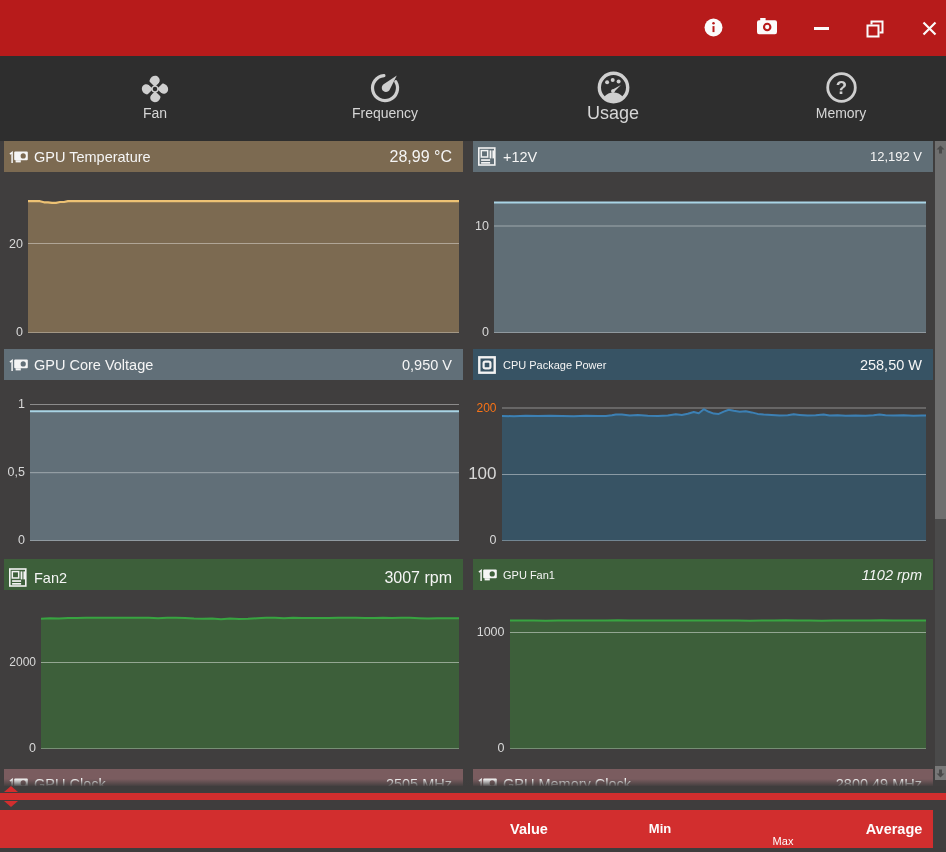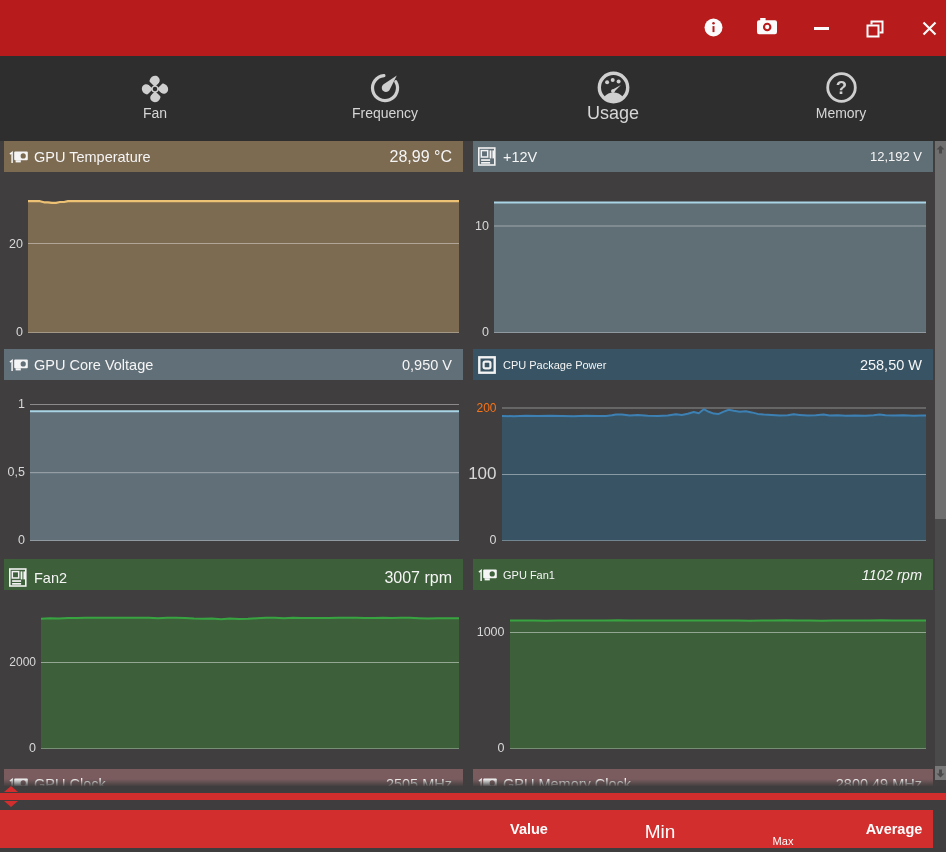--- a/index.html
+++ b/index.html
@@ -214,21 +214,21 @@
 <div style="position:absolute;left:0;top:793px;width:946px;height:6.5px;background:#d22e2e;"></div>
 <svg style="position:absolute;left:3px;top:786px" width="16" height="6" viewBox="0 0 16 6">
     <path d="M8 0 L15 6 L1 6 Z" fill="#d22e2e"></path>
   </svg>
 <svg style="position:absolute;left:3px;top:800.5px" width="16" height="6" viewBox="0 0 16 6">
     <path d="M1 0 L15 0 L8 6 Z" fill="#d22e2e"></path>
   </svg>
 <div style="position:absolute;left:0;top:810px;width:933px;height:37.5px;background:#d22e2e;"></div>
 <div style="position:absolute;left:0;top:847.5px;width:946px;height:4.5px;background:#3f3d3d;"></div>
 <div style="position:absolute;left:469px;top:821px;width:120px;text-align:center;font-size:14.5px;font-weight:bold;color:#fdfdfd;">Value</div>
-<div style="position:absolute;left:600px;top:821px;width:120px;text-align:center;font-size:19px;font-weight:normal;color:#fdfdfd;">Min</div>
+<div style="position:absolute;left:600px;top:821px;width:120px;text-align:center;font-size:13px;font-weight:bold;color:#fdfdfd;">Min</div>
 <div style="position:absolute;left:723px;top:835px;width:120px;text-align:center;font-size:11px;font-weight:normal;color:#fdfdfd;">Max</div>
 <div style="position:absolute;left:834px;top:821px;width:120px;text-align:center;font-size:14.5px;font-weight:bold;color:#fdfdfd;">Average</div>
 <div style="position:absolute;left:935px;top:141px;width:11px;height:625px;background:#4a4a4a;"></div>
 <div style="position:absolute;left:935px;top:141px;width:11px;height:378px;background:#6f6f6f;"></div>
 <svg style="position:absolute;left:936px;top:145px" width="9" height="9" viewBox="0 0 9 9">
     <path d="M4.5 0.5 L8.5 4.5 L6 4.5 L6 8.5 L3 8.5 L3 4.5 L0.5 4.5 Z" fill="#4a4a4a"></path>
   </svg>
 <div style="position:absolute;left:935px;top:766px;width:11px;height:14px;background:#787878;"></div>
 <svg style="position:absolute;left:936px;top:769px" width="9" height="9" viewBox="0 0 9 9">
     <path d="M3 0.5 L6 0.5 L6 4.5 L8.5 4.5 L4.5 8.5 L0.5 4.5 L3 4.5 Z" fill="#4a4a4a"></path>

